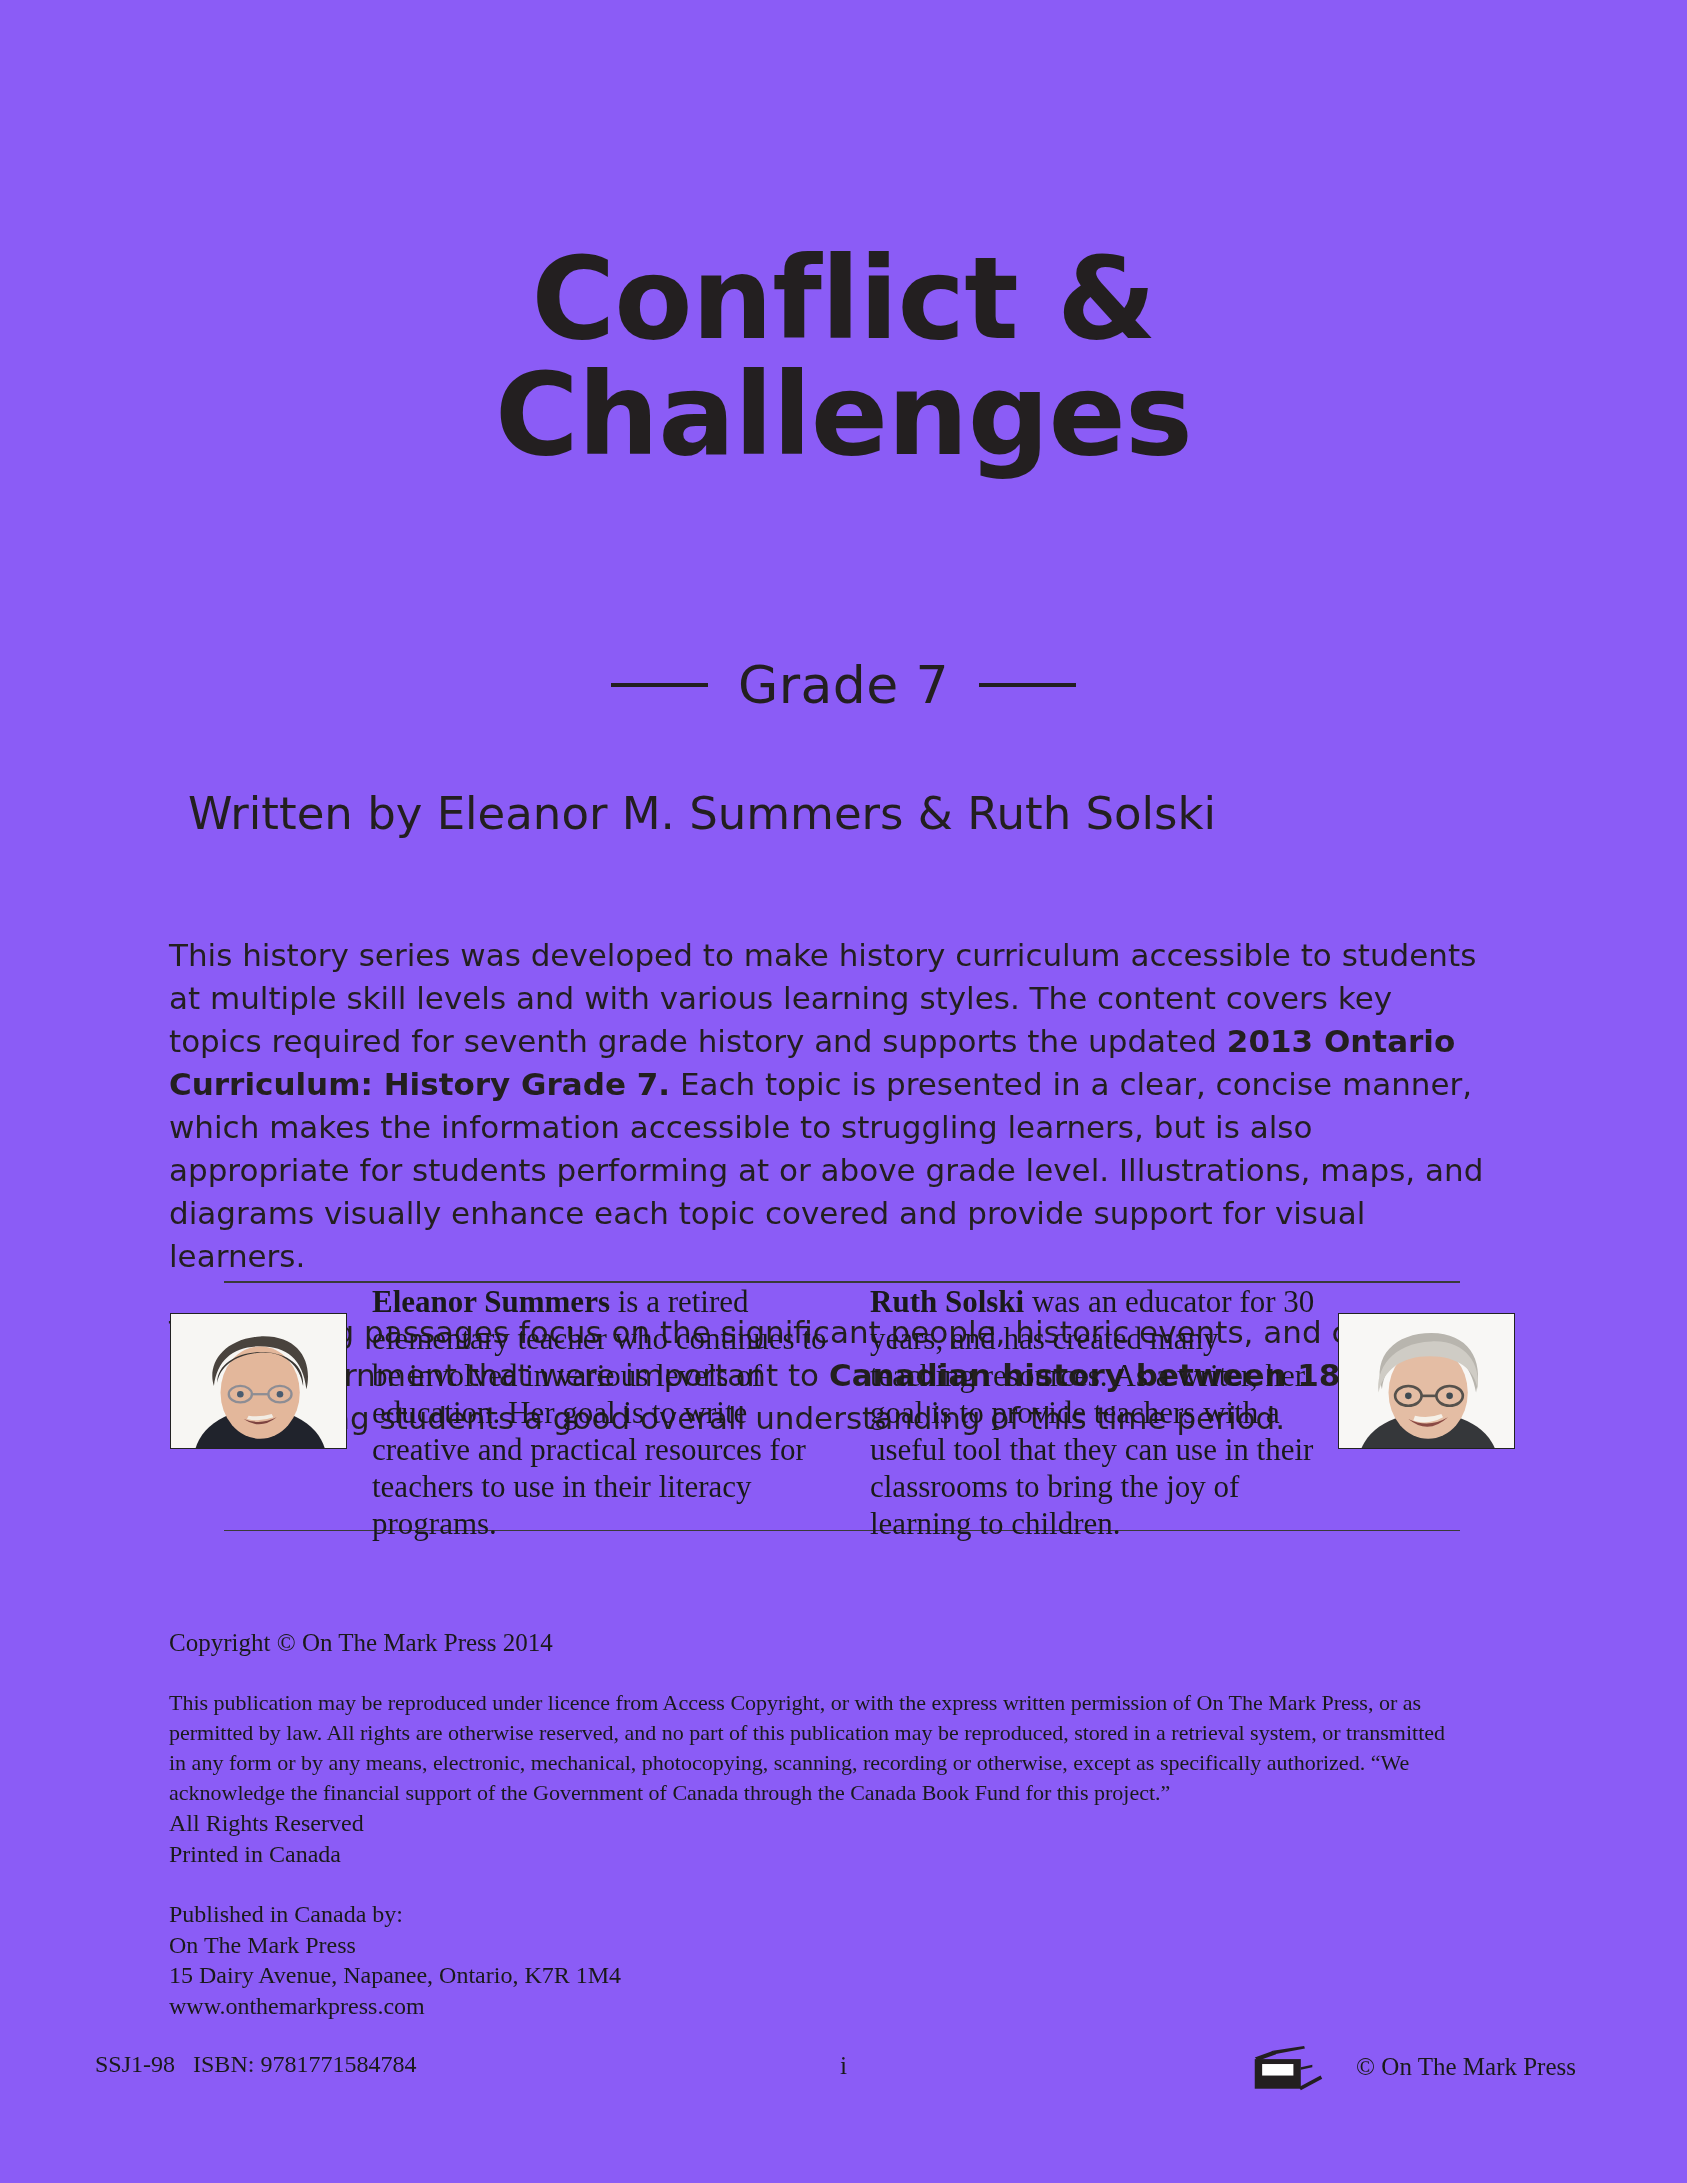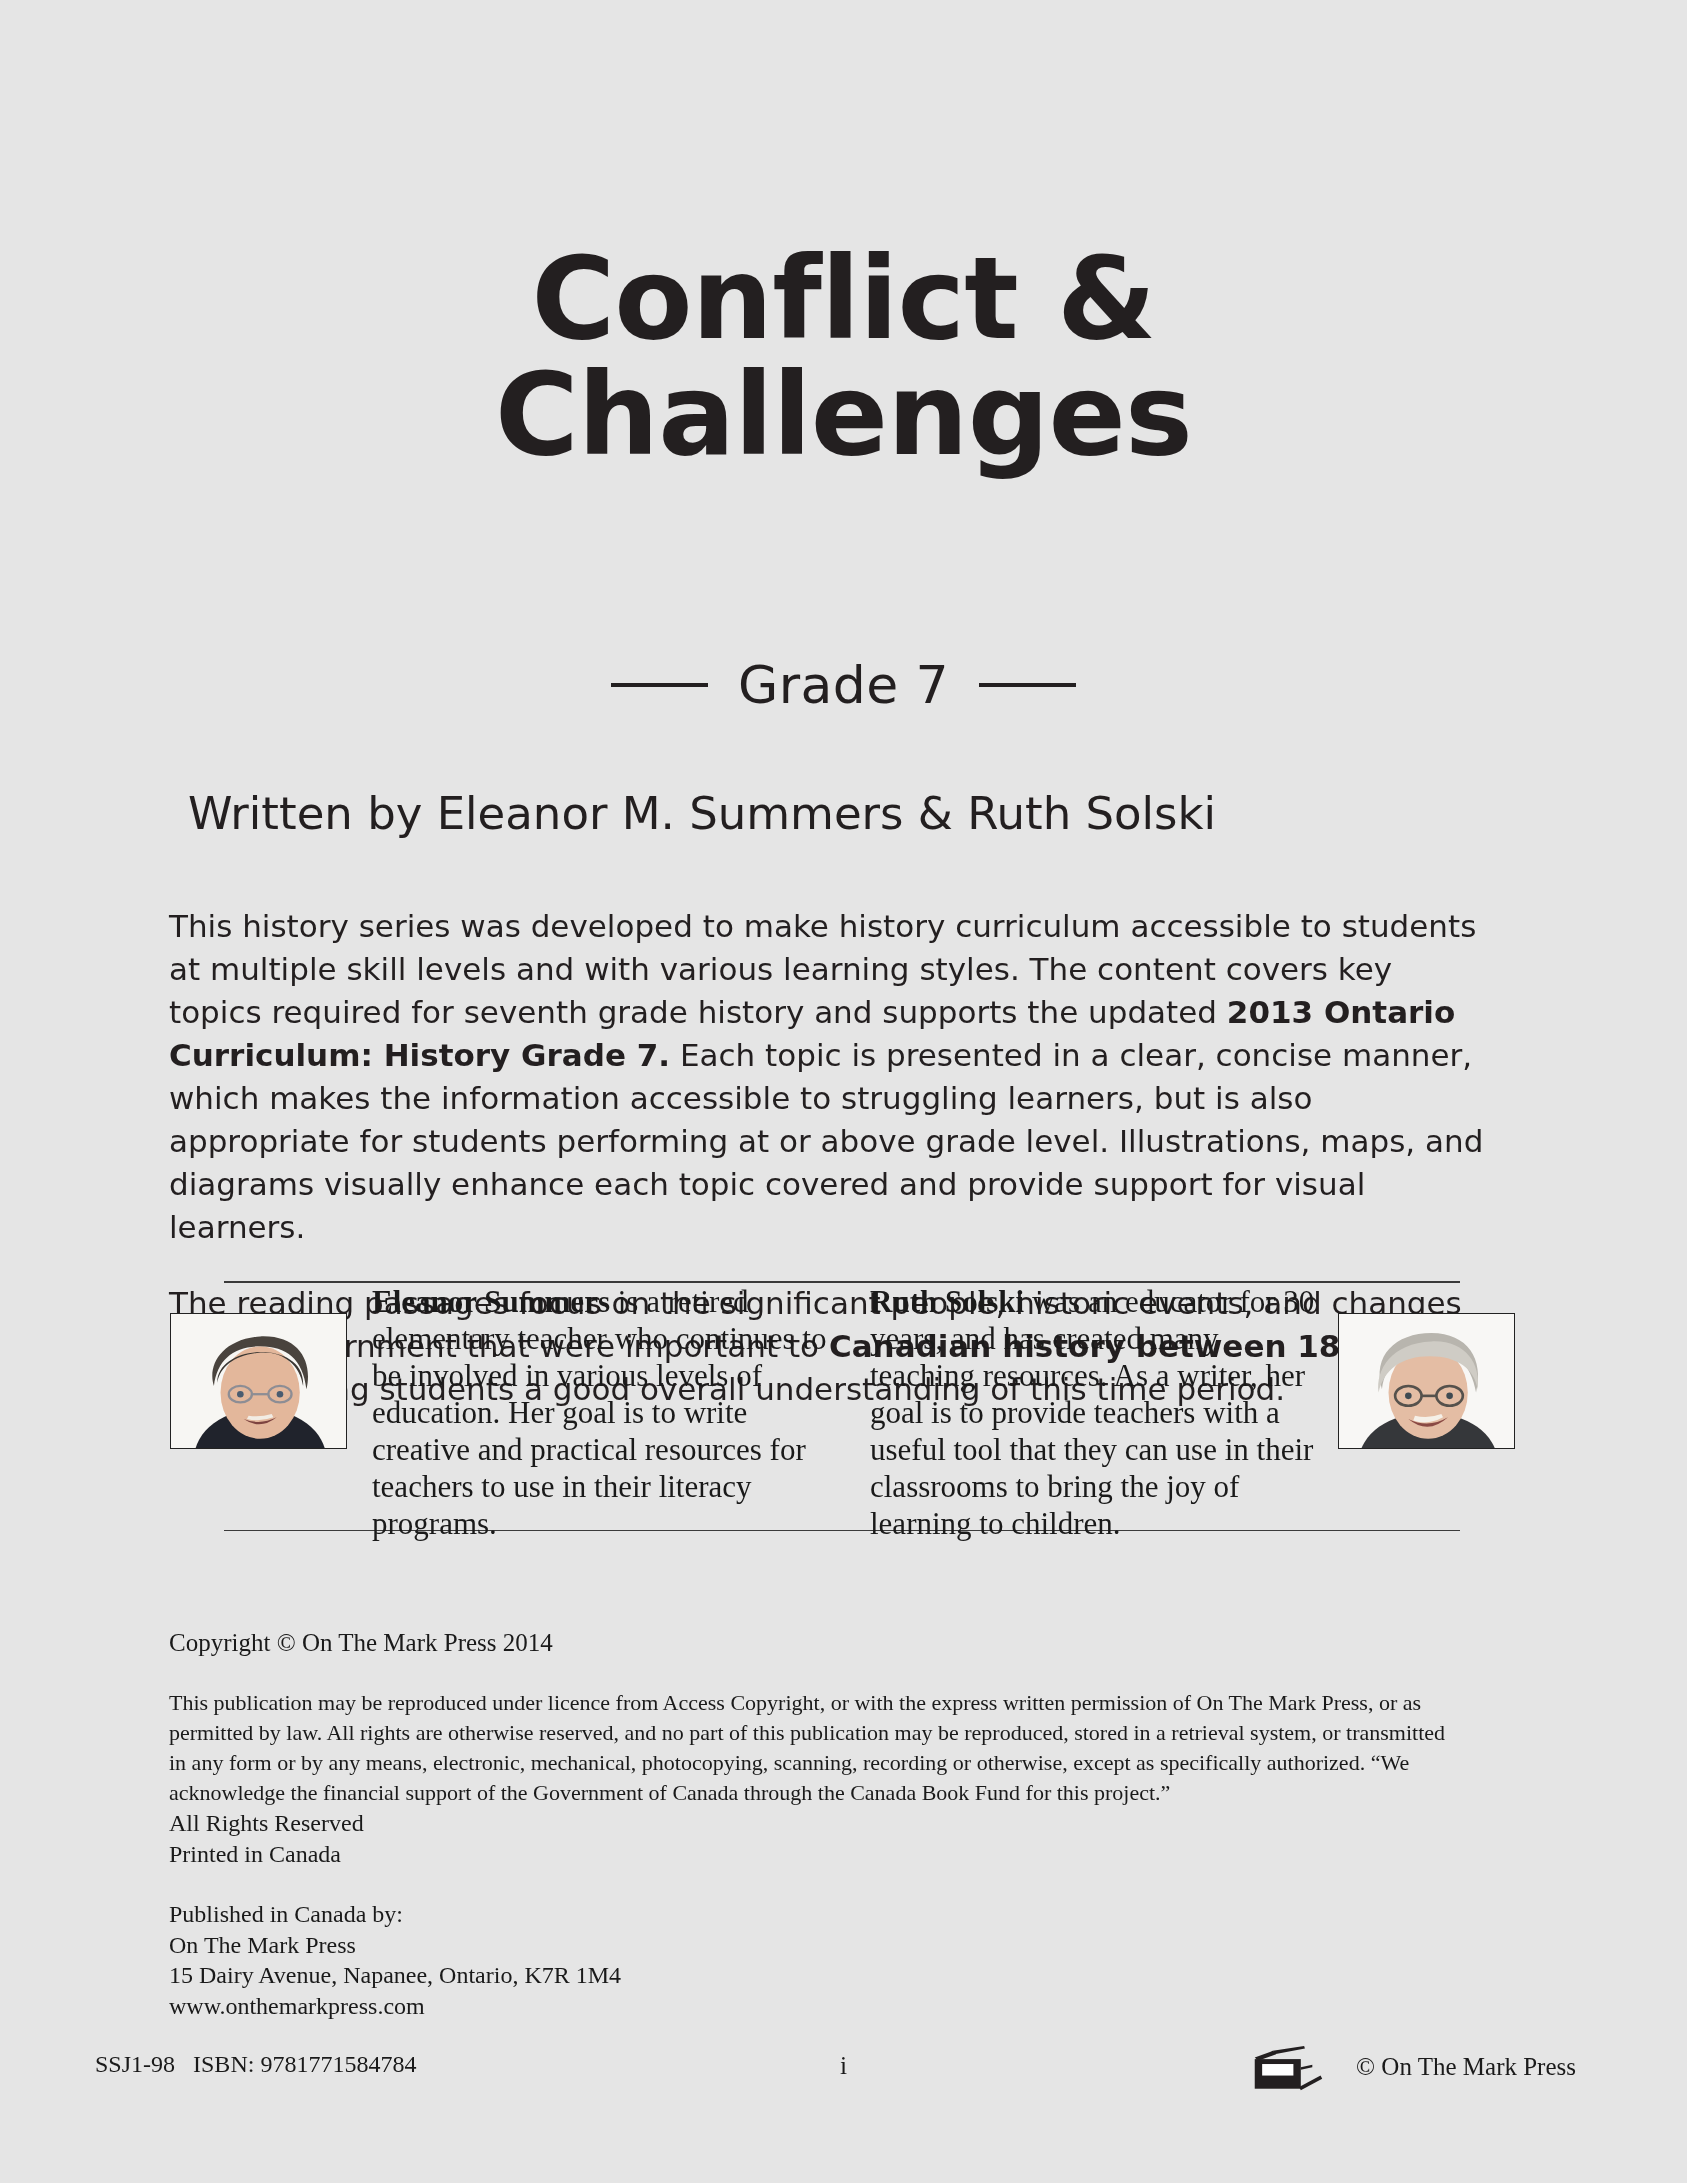--- a/index.html
+++ b/index.html
@@ -12,21 +12,21 @@
     height: 2183px;
     font-family: "Liberation Sans", sans-serif;
     color: #1a1a1a;
     position: relative;
     overflow: hidden;
   }
 
   .page {
     position: absolute;
     inset: 0;
-    background: #e5e5e5;
+    background: #8b5cf6;
   }
 
   
   .title-block {
     position: absolute;
     top: 241px;
     left: 0;
     width: 1687px;
     text-align: center;
   }
@@ -74,21 +74,21 @@
     font-size: 45px;
     font-weight: 400;
     color: #231f20;
   }
 
   
   .intro {
     position: absolute;
     left: 169px;
     width: 1318px;
-    top: 905px;
+    top: 934px;
     font-family: "DejaVu Sans", sans-serif;
     font-size: 31px;
     line-height: 43px;
     color: #231f20;
     text-align: left;
   }
   .intro p { margin: 0 0 33px 0; }
   .intro b { font-weight: bold; }
 
   

